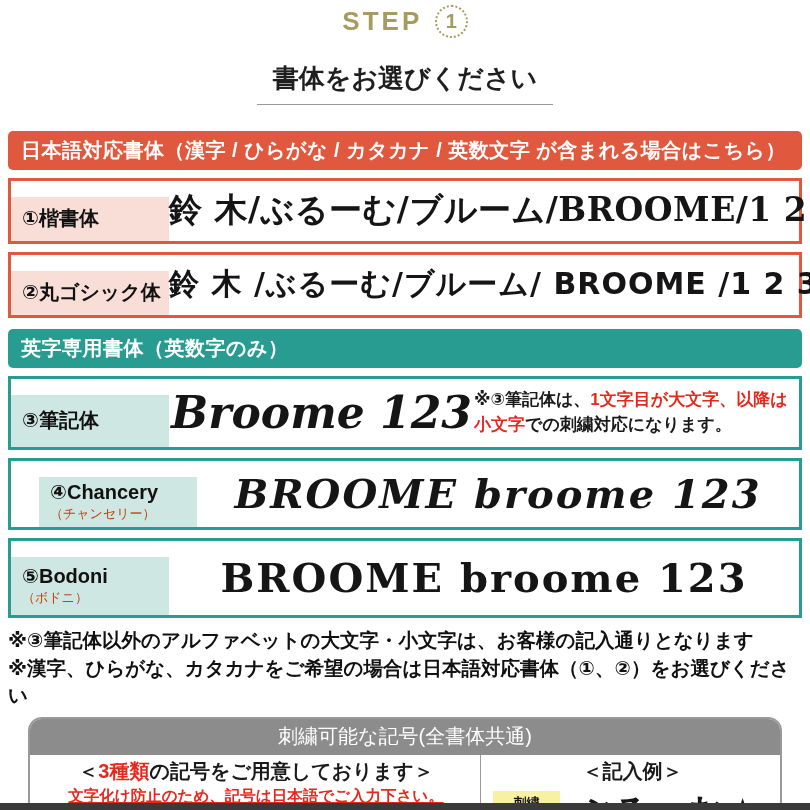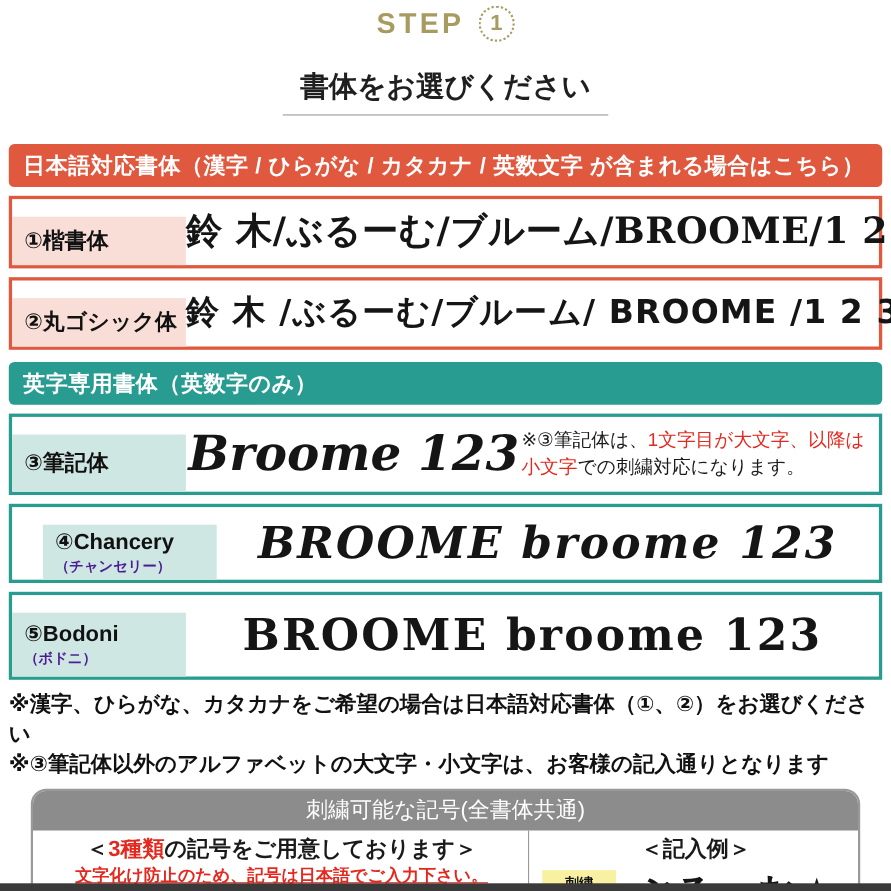--- a/index.html
+++ b/index.html
@@ -19,27 +19,27 @@
   .banner-teal{background:#299c92;margin-top:11px;}
 
   
   .font-row{display:flex;margin-top:8px;background:#fff;box-sizing:border-box;}
   .row-red{border:3px solid #e0593f;height:66px;}
   .row-teal{border:3px solid #299c92;}
   .row-label{flex:0 0 158px;display:flex;flex-direction:column;justify-content:center;padding-left:11px;box-sizing:border-box;margin-top:16px;}
   .row-red .row-label{background:#f8ded6;}
   .row-teal .row-label{background:#cfe7e2;}
   .lbl-main{font-size:20px;font-weight:bold;color:#111;}
-  .lbl-sub{font-size:13px;font-weight:bold;color:#4c1d95;margin-top:1px;}
+  .lbl-sub{font-size:13px;font-weight:normal;color:#c2410c;margin-top:1px;}
   .row-sample{flex:1;display:flex;align-items:center;justify-content:center;color:#151515;white-space:nowrap;}
   .sample-kaisho{font-family:"DejaVu Serif","Liberation Serif",serif;font-weight:bold;font-size:33px;letter-spacing:.5px;}
   .sample-maru{font-family:"DejaVu Sans","Liberation Sans",sans-serif;font-weight:bold;font-size:30px;letter-spacing:1px;}
   .row-script{height:74px;}
   .sample-script{flex:0 0 305px;font-family:"DejaVu Serif","Liberation Serif",serif;font-style:italic;font-weight:bold;font-size:44px;}
-  .script-note{flex:1;display:flex;flex-direction:column;justify-content:center;font-size:17px;font-weight:normal;line-height:1.45;padding-right:6px;}
+  .script-note{flex:1;display:flex;flex-direction:column;justify-content:center;font-size:17px;font-weight:bold;line-height:1.45;padding-right:6px;}
   .row-chancery{height:72px;padding-left:28px;}
   .sample-chancery{font-family:"DejaVu Serif","Liberation Serif",serif;font-style:italic;font-weight:bold;font-size:40px;letter-spacing:2px;}
   .row-bodoni{height:80px;}
   .sample-bodoni{font-family:"DejaVu Serif","Liberation Serif",serif;font-weight:bold;font-size:40px;letter-spacing:2px;}
   .red-text{color:#e5281e;}
 
   
   .notes{margin-top:9px;font-size:19.5px;font-weight:bold;color:#111;line-height:1.42;}
 
   
@@ -113,22 +113,22 @@
 
   <div class="font-row row-teal row-bodoni">
     <div class="row-label">
       <span class="lbl-main">⑤Bodoni</span>
       <span class="lbl-sub">（ボドニ）</span>
     </div>
     <div class="row-sample sample-bodoni">BROOME broome 123</div>
   </div>
 
   <div class="notes">
+    <div>※③筆記体以外のアルファベットの大文字・小文字は、お客様の記入通りとなります</div>
     <div>※漢字、ひらがな、カタカナをご希望の場合は日本語対応書体（①、②）をお選びください</div>
-    <div>※③筆記体以外のアルファベットの大文字・小文字は、お客様の記入通りとなります</div>
   </div>
 
   <div class="symbols-box">
     <div class="sym-banner">刺繍可能な記号(全書体共通)</div>
     <div class="sym-body">
       <div class="sym-left">
         <div class="sym-title"><span>＜</span><span class="red-text">3種類</span><span>の記号をご用意しております＞</span></div>
         <div class="sym-warning">文字化け防止のため、記号は日本語でご入力下さい。</div>
         <div class="sym-row">
           <div class="sym-chip">

